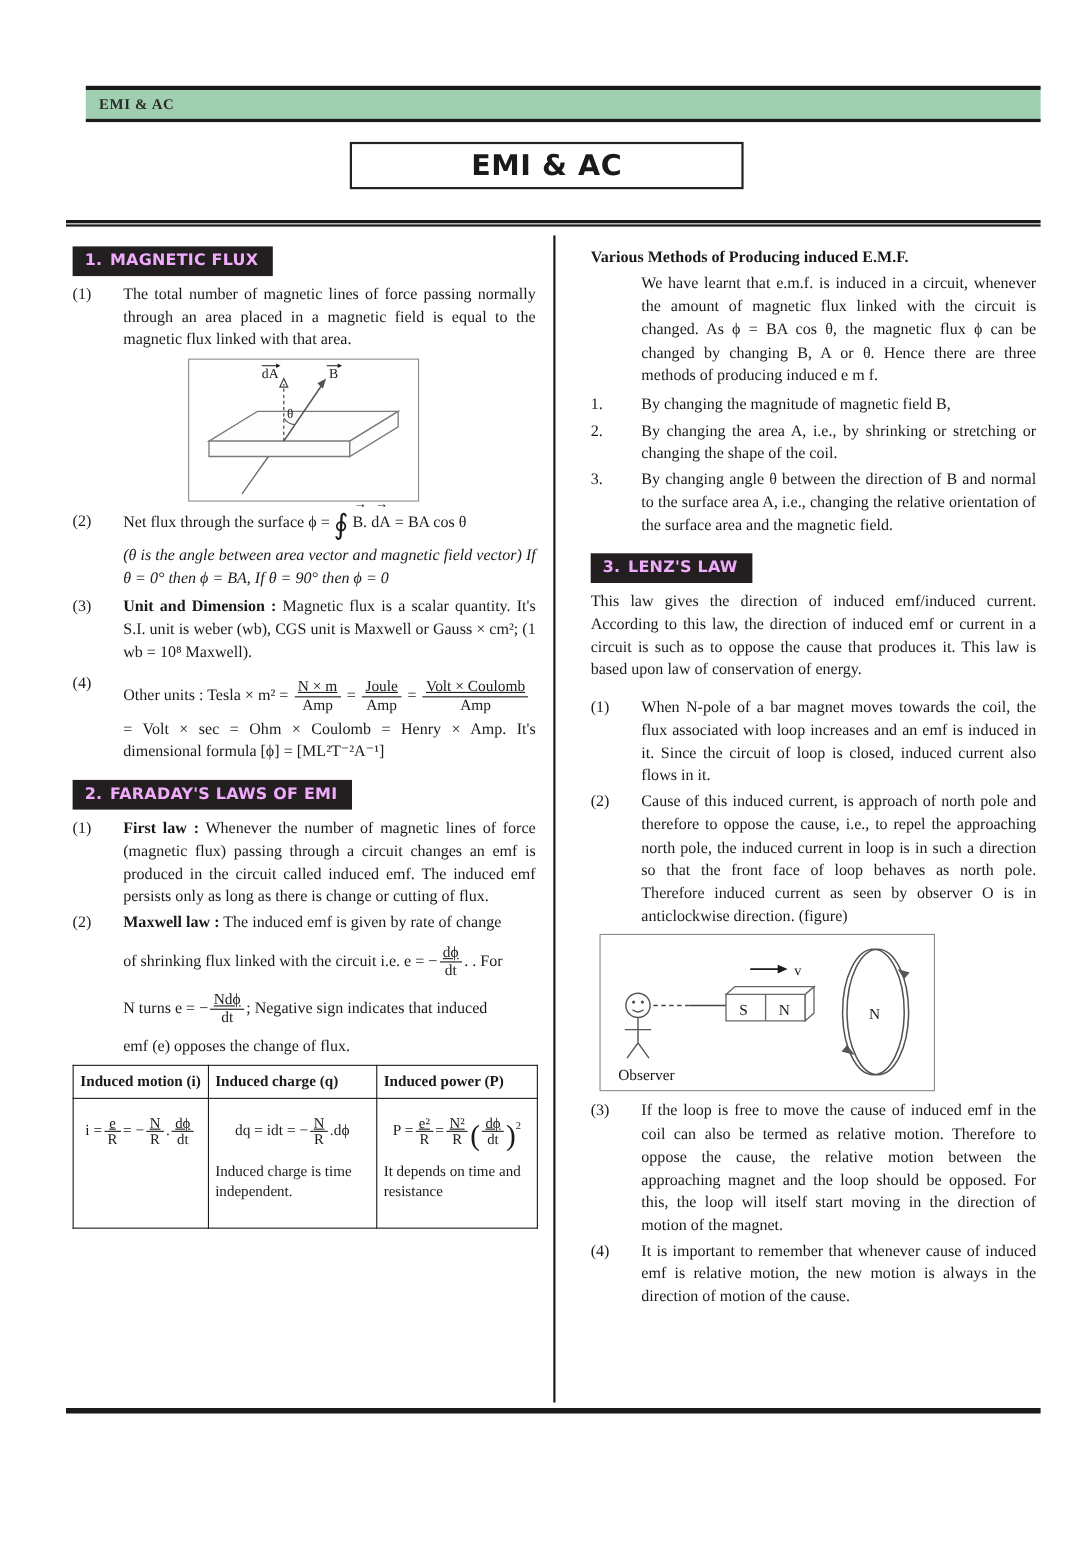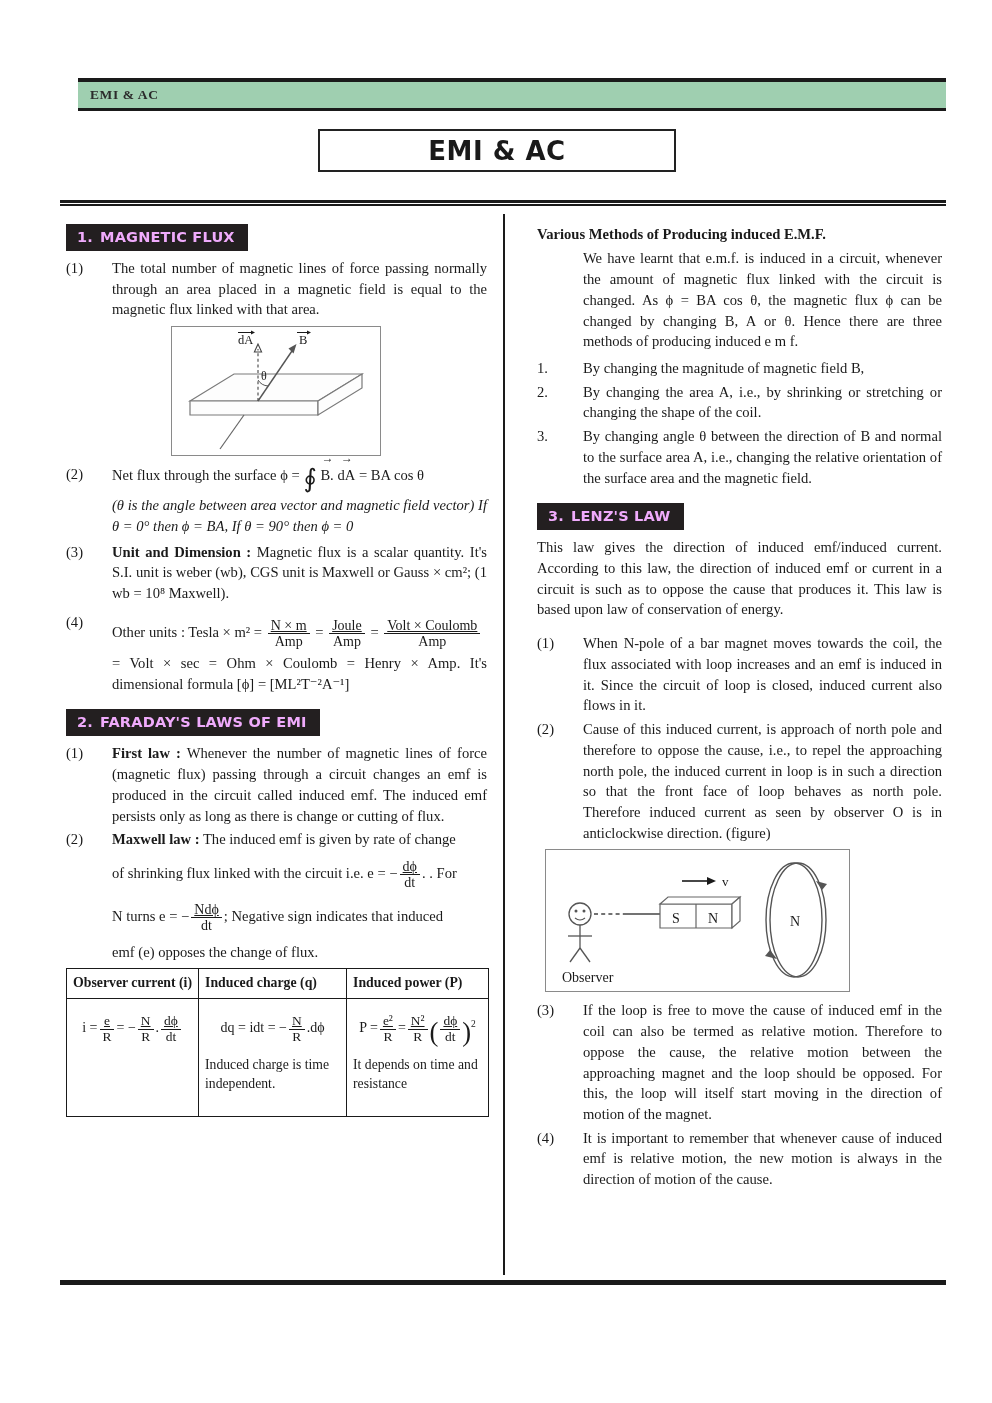--- a/index.html
+++ b/index.html
@@ -333,21 +333,21 @@
           <span class="den-t">dt</span>
         </span><span>; Negative sign indicates that induced</span>
       </div>
 
       <div class="indent-block" style="margin-top:8px;">emf (e) opposes the change of flux.</div>
 
       
       <table class="emi">
         <thead>
           <tr>
-            <th>Observer current (i)</th>
+            <th>Induced motion (i)</th>
             <th>Induced charge (q)</th>
             <th>Induced power (P)</th>
           </tr>
         </thead>
         <tbody>
           <tr>
             <td class="cellbody">
               <div class="cell-eq">
                 <span>i =</span><span class="frac">
                   <span class="num-t">e</span>

